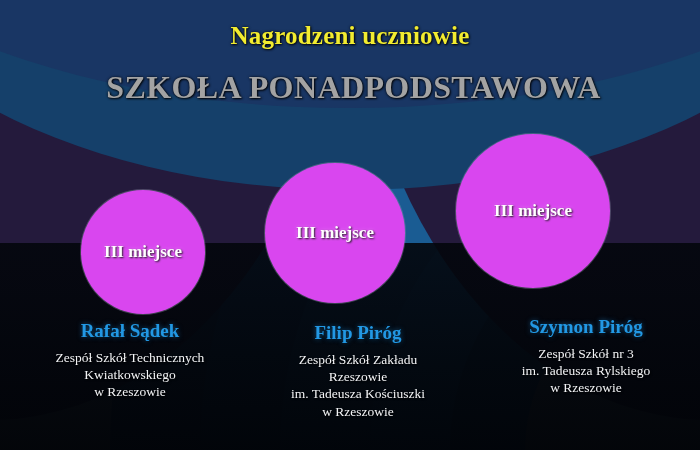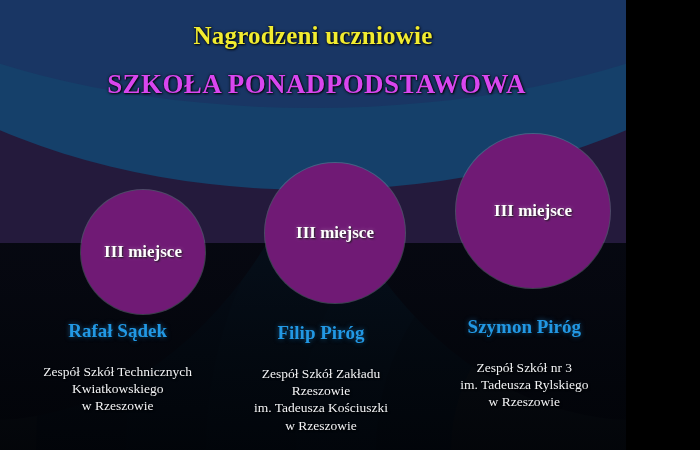--- a/index.html
+++ b/index.html
@@ -3,21 +3,21 @@
 <meta charset="utf-8">
 <title>Nagrodzeni uczniowie</title>
 <style>
   html, body {
     margin: 0;
     padding: 0;
     background: #000;
   }
   #slide {
     position: relative;
-    width: 626px;
+    width: 700px;
     height: 450px;
     overflow: hidden;
     background: #0d2a46;
     font-family: "Liberation Serif", "DejaVu Serif", serif;
     -webkit-font-smoothing: antialiased;
   }
 
   
   .bg-layer {
     position: absolute;
@@ -76,34 +76,34 @@
   .title-main {
     color: #f2ec30;
     font-weight: bold;
     font-size: 25px;
     letter-spacing: 0.2px;
     line-height: 1.1;
     text-shadow: 0 0 3px rgba(0,0,0,0.85), 1px 1px 2px rgba(0,0,0,0.8);
   }
   .title-sub {
     margin-top: 20px;
-    color: #d946ef;
-    font-weight: bold;
-    font-size: 27px;
+    color: #a3a3a3;
+    font-weight: bold;
+    font-size: 32px;
     letter-spacing: 0.4px;
     line-height: 1.1;
     text-shadow: 0 0 3px rgba(0,0,0,0.85), 1px 1px 2px rgba(0,0,0,0.8);
     padding-left: 7px;
   }
 
   
   .circle {
     position: absolute;
     border-radius: 50%;
-    background: #701a75;
+    background: #d946ef;
     box-shadow: 0 0 0 1px rgba(150,150,175,0.38);
     display: flex;
     align-items: center;
     justify-content: center;
     z-index: 5;
   }
   .circle-label {
     color: #ffffff;
     font-weight: bold;
     font-size: 17px;
@@ -129,21 +129,21 @@
   }
   .winner-name {
     color: #2298e4;
     font-weight: bold;
     font-size: 19px;
     line-height: 1.15;
     white-space: nowrap;
     text-shadow: 0 0 5px rgba(40,150,230,0.55), 1px 1px 2px rgba(0,0,0,0.95);
   }
   .winner-school {
-    margin-top: 21px;
+    margin-top: 7px;
     color: #f3f4f6;
     font-size: 13.5px;
     line-height: 1.28;
     text-shadow: 1px 1px 2px rgba(0,0,0,0.95);
   }
   .winner-school div { white-space: nowrap; }
 
   
   .winner.c1 { transform: translateY(4px); }
   .winner.c2 { transform: translateY(6px); }

